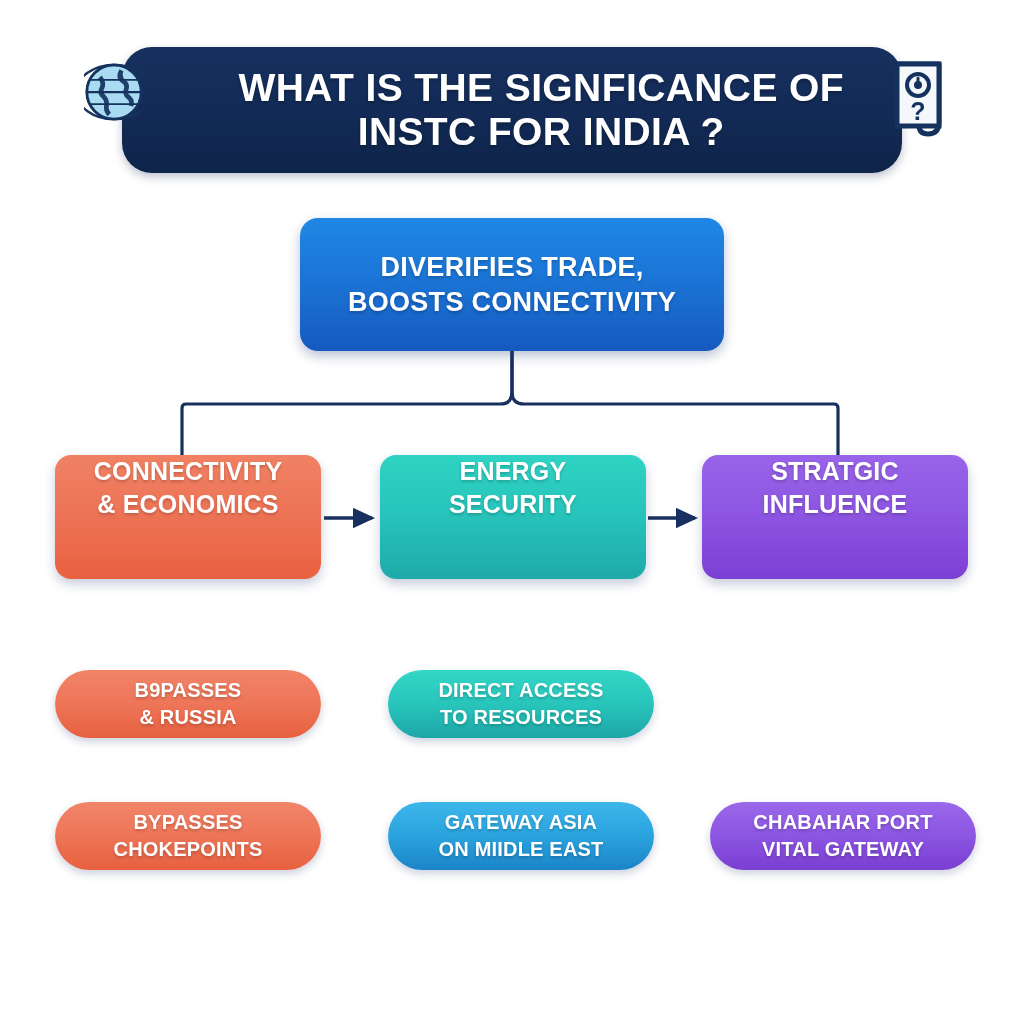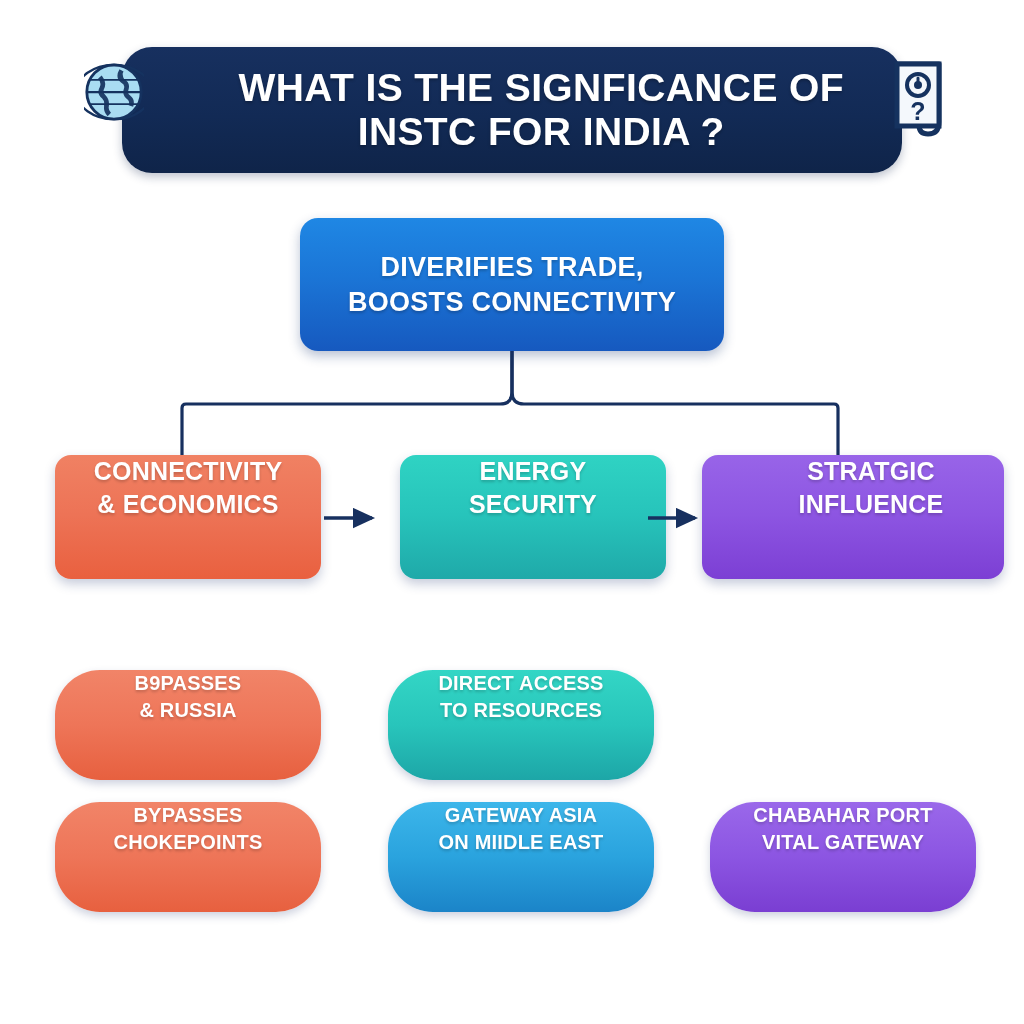--- a/index.html
+++ b/index.html
@@ -141,35 +141,34 @@
     letter-spacing: 0.2px;
     text-shadow: 0 2px 3px rgba(0,0,0,0.2);
   }
   #category-box-0 {
     left: 55px;
     background: linear-gradient(180deg, #f08163 0%, #ed7356 48%, #e9603f 100%);
   }
   #category-box-1 {
     left: 380px;
     background: linear-gradient(180deg, #2fd3c3 0%, #27c4bb 48%, #1fa9a9 100%);
-    margin-left: 20px;
   }
   #category-box-2 {
     left: 702px;
     background: linear-gradient(180deg, #9864e8 0%, #8d55e2 48%, #7c3fd4 100%);
-    padding-left: 36px;
   }
 
   
   .detail-pill {
     position: absolute;
     width: 266px;
-    height: 110px;
+    height: 68px;
     border-radius: 45px;
     display: flex;
+    align-items: center;
     justify-content: center;
     box-shadow: 0 4px 9px rgba(30,50,110,0.22);
     z-index: 2;
   }
   .detail-label {
     color: #ffffff;
     font-size: 20px;
     font-weight: bold;
     line-height: 1.33;
     text-align: center;

